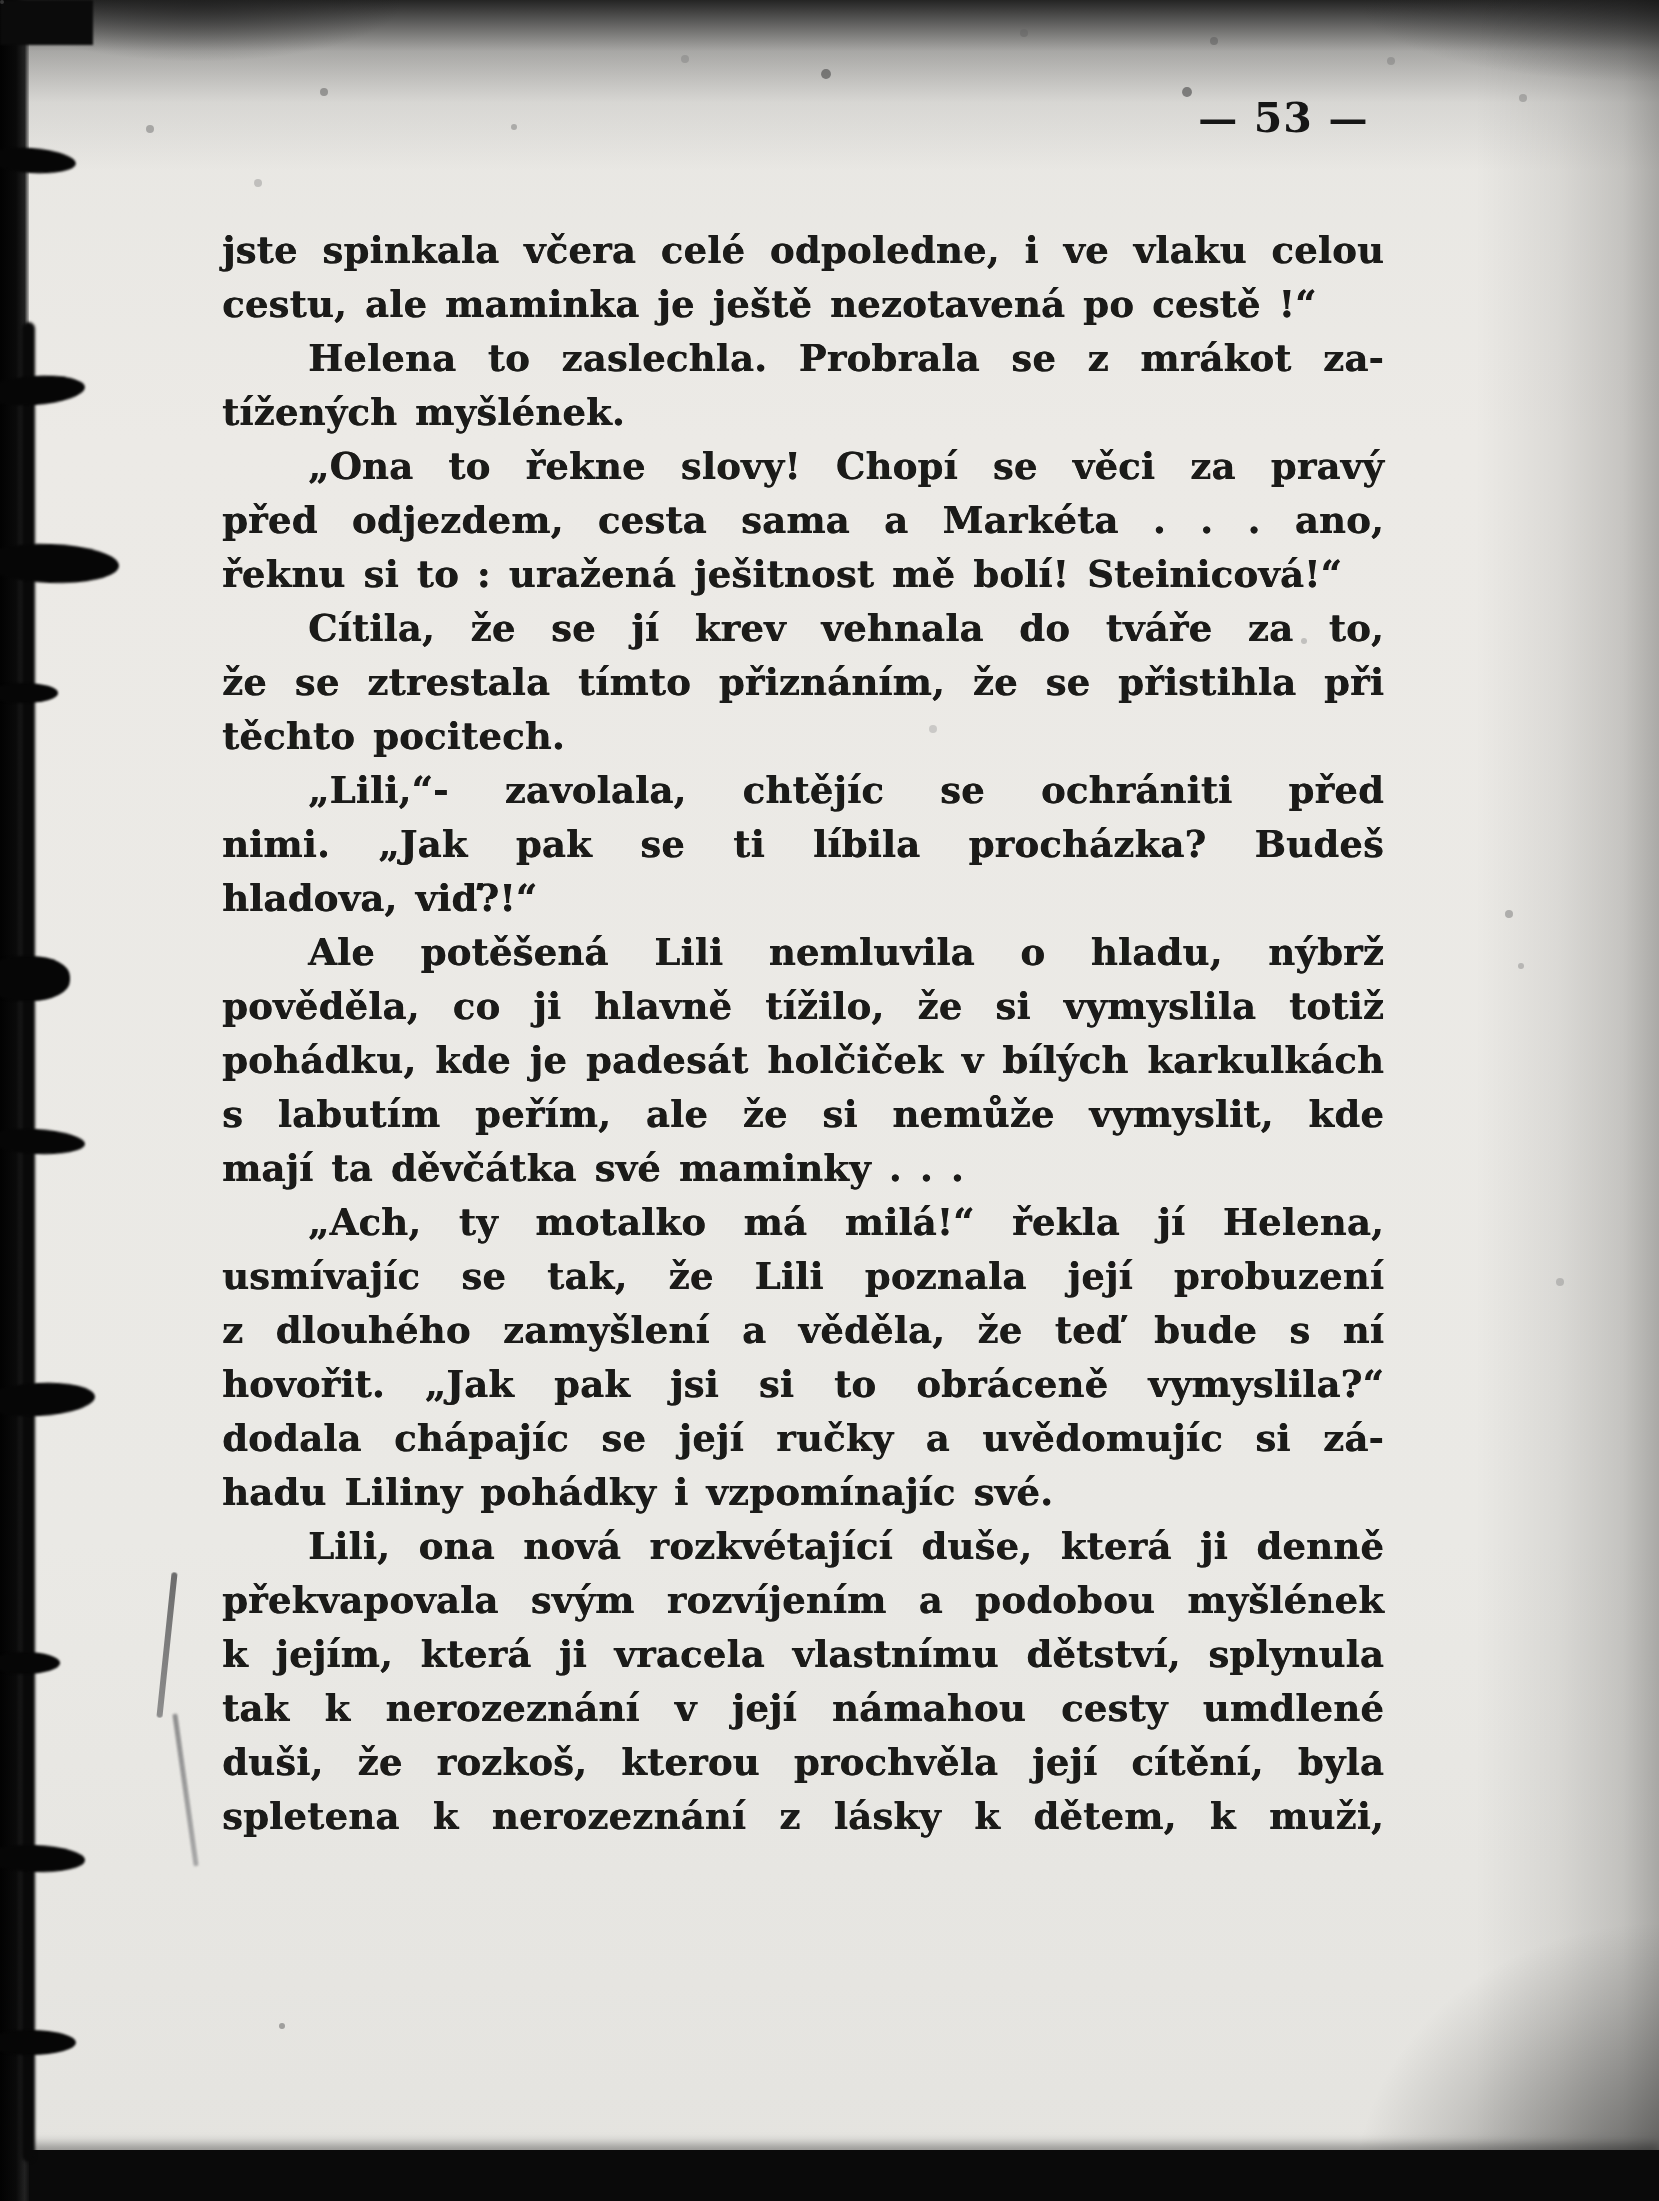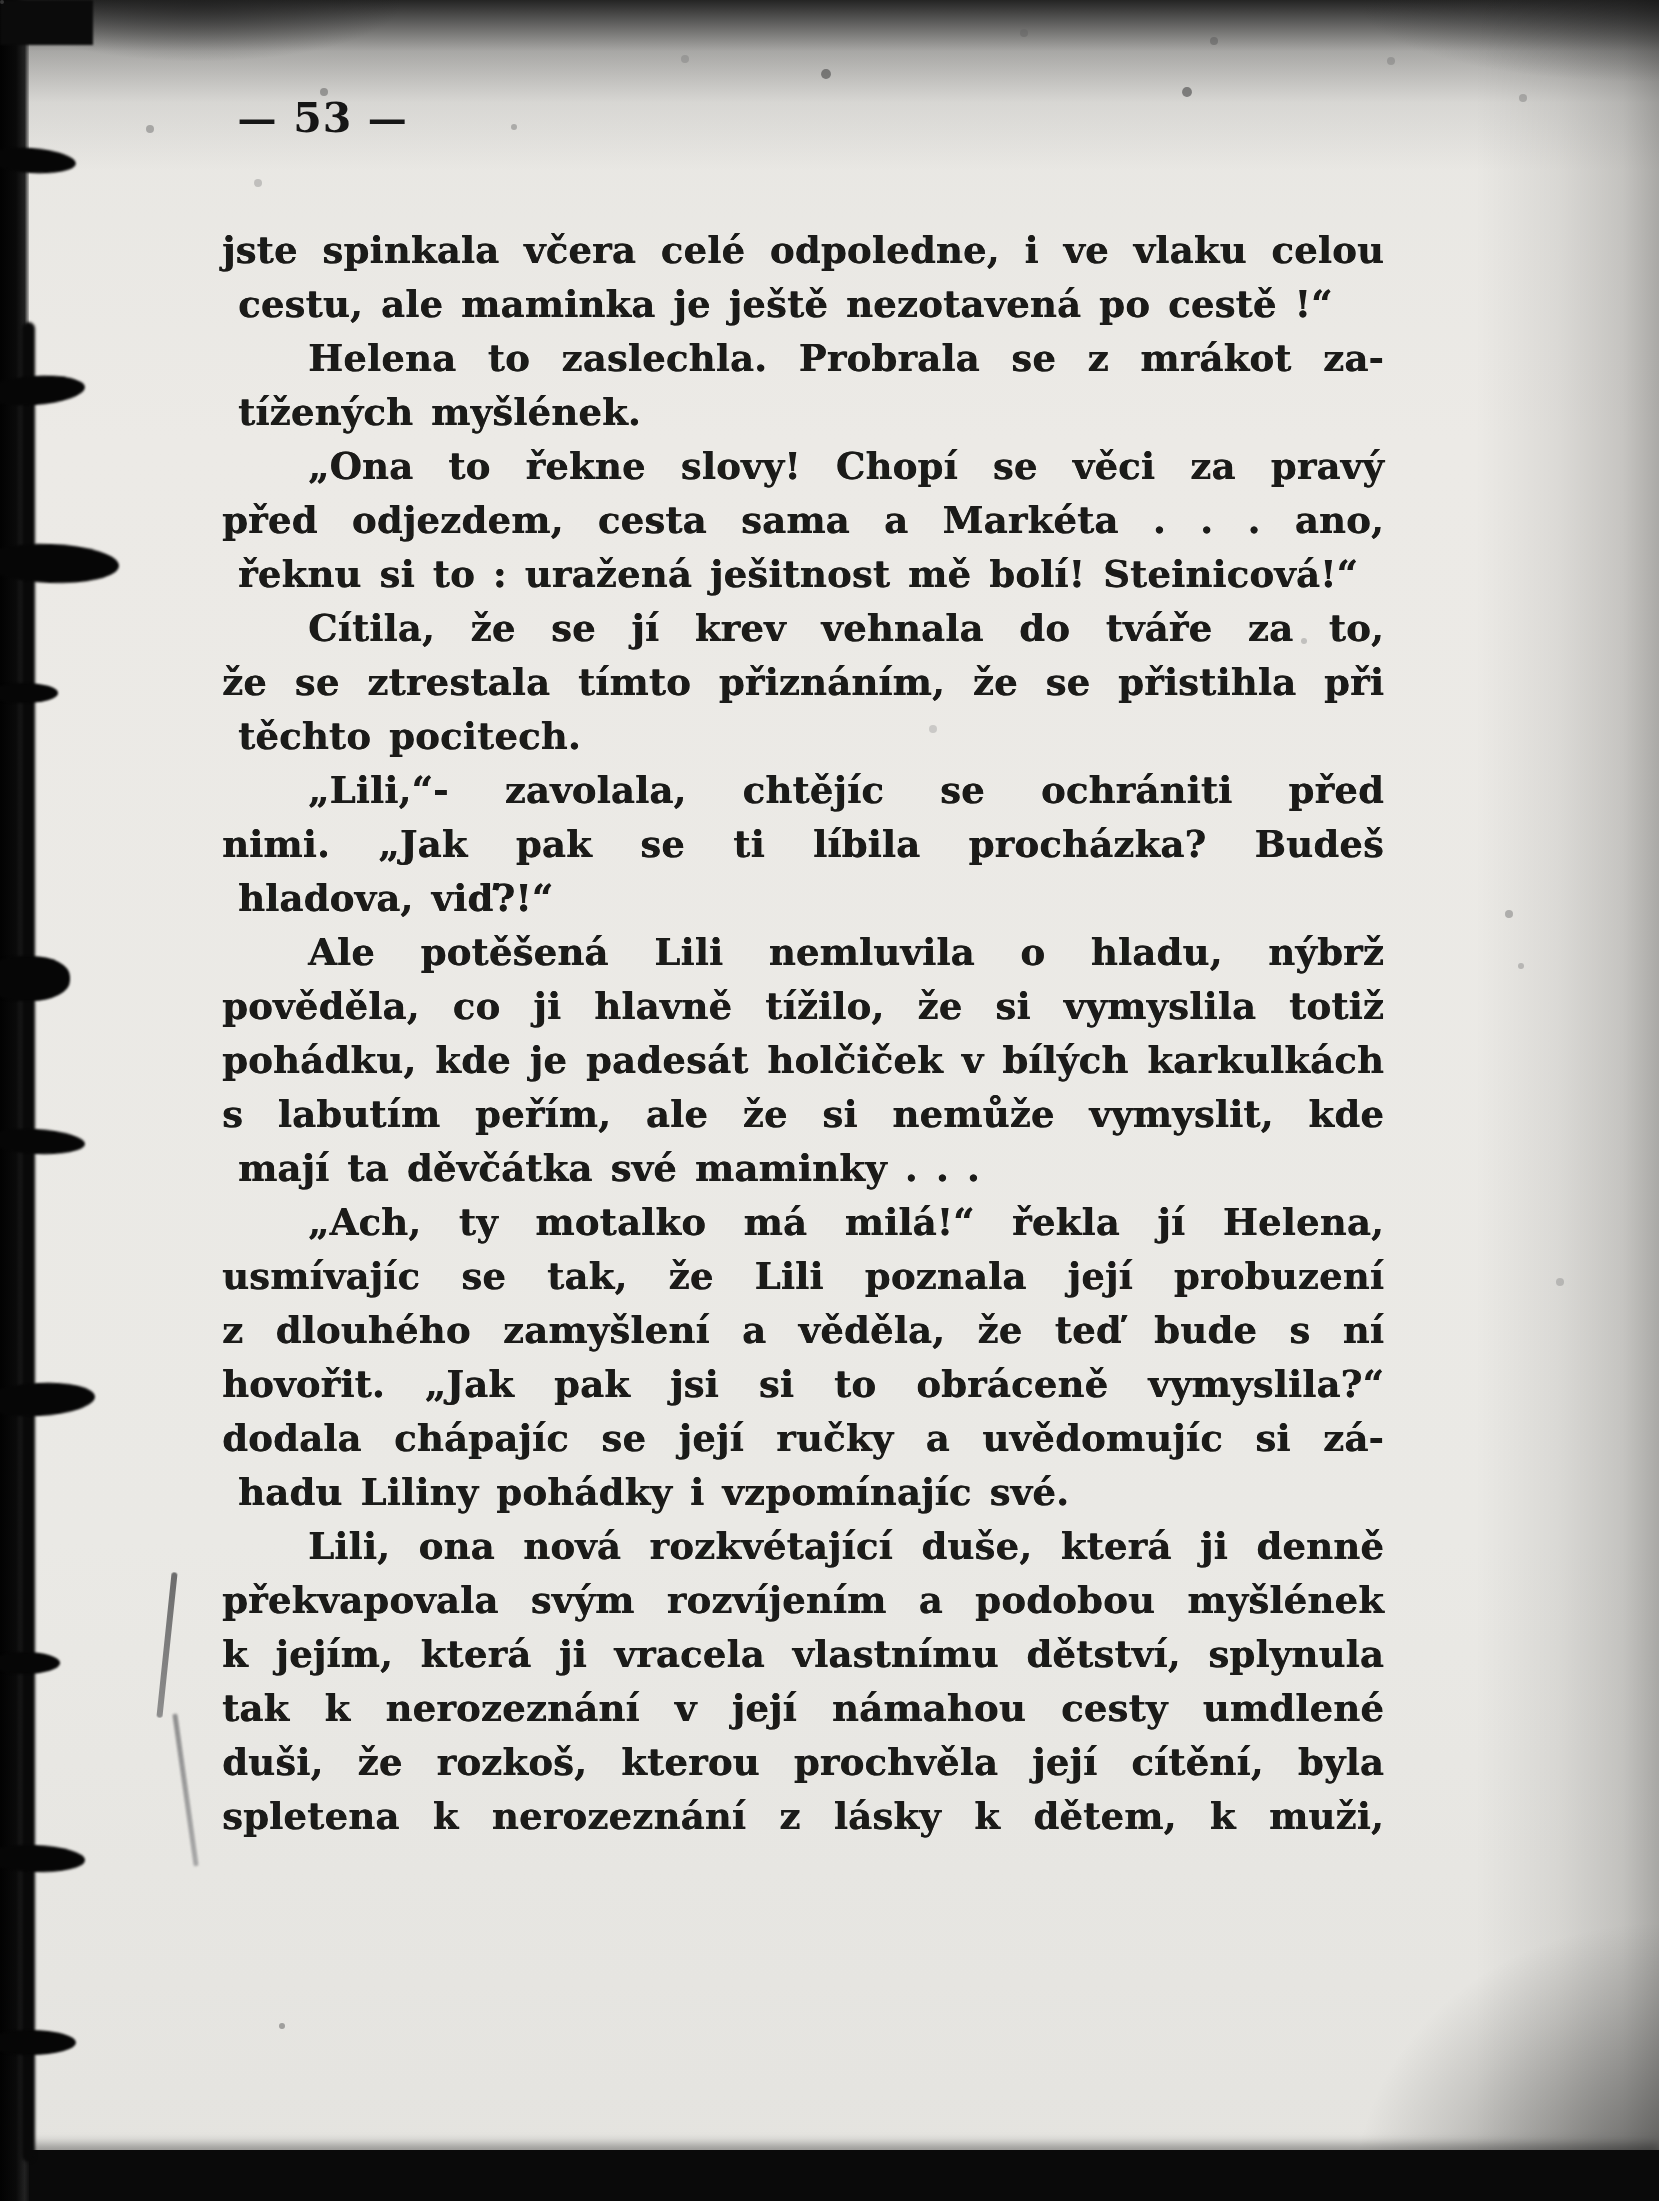--- a/index.html
+++ b/index.html
@@ -75,34 +75,34 @@
       1507px 912px 0 2px rgba(120,120,120,.5),
       1519px 964px 0 1px rgba(130,130,130,.45),
       1558px 1280px 0 2px rgba(130,130,130,.4),
       280px 2024px 0 1px rgba(90,90,90,.5),
       1302px 639px 0 1px rgba(130,130,130,.4),
       931px 727px 0 2px rgba(140,140,140,.35);
   }
   
   .header{
     position:absolute;left:222px;top:94px;width:1162px;
-    text-align:left;color:#161616;font-weight:bold;font-size:39px;
+    text-align:right;color:#161616;font-weight:bold;font-size:39px;
     letter-spacing:1px;
   }
   .header .dash{margin:0 15.6px;font-weight:bold;}
   .header .num{font-size:41px;}
   .column{
     position:absolute;left:222px;top:223px;width:1162px;
     color:#1b1b19;font-size:37px;font-weight:bold;
     letter-spacing:0.2px;word-spacing:4.9px;
   }
   .tl{line-height:54px;height:54px;white-space:normal;
       text-shadow:0.4px 0 0 currentColor;}
   .jl{text-align:justify;text-align-last:justify;}
-  .ll{text-align:center;text-align-last:left;margin-left:16px;}
+  .ll{text-align:center;text-align-last:left;}
   .ind{text-indent:86px;}
 </style>
 </head>
 <body>
 
 <div id="page">
 
   <div class="top-shade"></div>
   <div class="right-shade"></div>
   <div class="corner-curve"></div>

